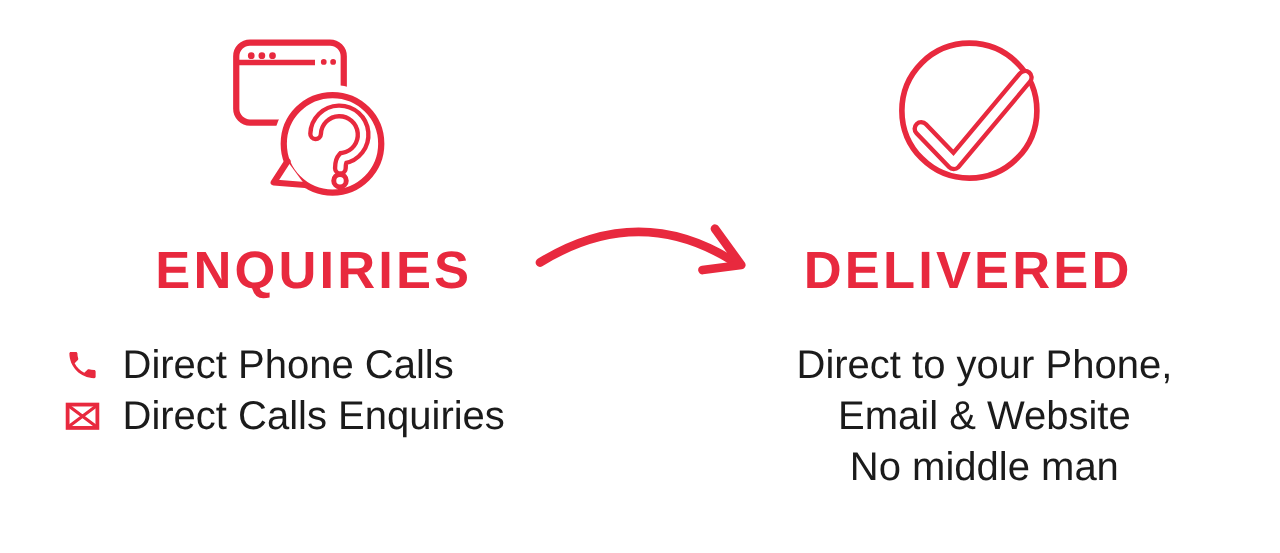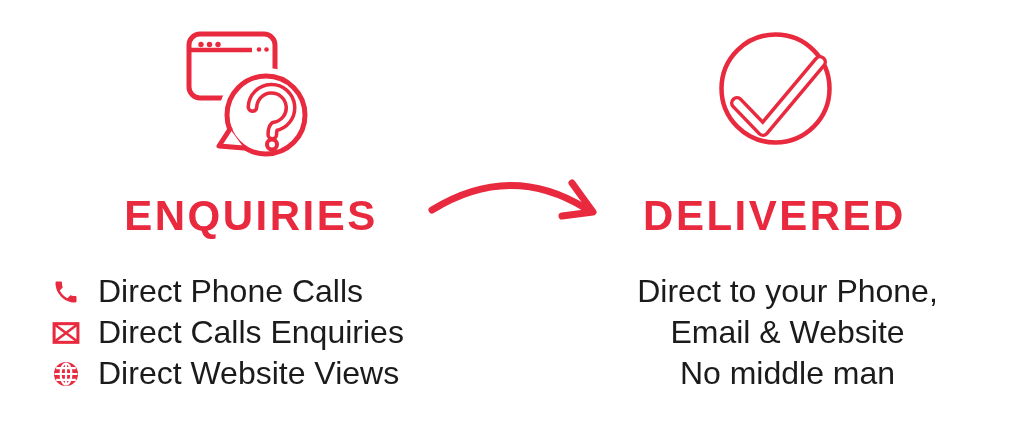--- a/index.html
+++ b/index.html
@@ -1,18 +1,18 @@
 <!DOCTYPE html>
 <html><head>
 <meta charset="utf-8">
 <style>
   html,body{margin:0;padding:0;background:#ffffff;}
   .canvas{
     position:relative;width:1024px;height:442px;background:#ffffff;
-    overflow:hidden;font-family:"Liberation Sans",sans-serif;border-radius:16px;
+    overflow:hidden;font-family:"Liberation Sans",sans-serif;
   }
   .heading{
     position:absolute;margin:0;top:193px;font-size:42px;line-height:46px;
     font-weight:700;letter-spacing:2.5px;text-align:center;color:#E8293E;
     white-space:nowrap;
   }
   #heading-left{left:0;width:502px;}
   #heading-right{left:522px;width:505px;}
   .benefit-list{
     position:absolute;left:52px;top:271px;margin:0;padding:0;list-style:none;
@@ -81,33 +81,20 @@
       </svg>
       <span class="benefit-label">Direct Phone Calls</span>
     </li>
     <li class="benefit-item">
       <svg class="li-icon" viewBox="0 0 24 24">
         <rect x="1.8" y="4" width="20.4" height="16" fill="none" stroke="#E8293E" stroke-width="2.6"></rect>
         <path d="M2.6,5 L21.4,19 M21.4,5 L2.6,19" fill="none" stroke="#E8293E" stroke-width="2.2"></path>
       </svg>
       <span class="benefit-label">Direct Calls Enquiries</span>
     </li>
-    <li class="benefit-item">
-      <svg class="li-icon" viewBox="0 0 24 24">
-        <circle cx="12" cy="12" r="10.3" fill="#E8293E"></circle>
-        <g stroke="#ffffff" stroke-width="1.9" fill="none">
-          <ellipse cx="12" cy="12" rx="4.6" ry="9"></ellipse>
-          <line x1="12" y1="2.5" x2="12" y2="21.5"></line>
-          <line x1="2.2" y1="12" x2="21.8" y2="12"></line>
-          <line x1="3.6" y1="7" x2="20.4" y2="7"></line>
-          <line x1="3.6" y1="17" x2="20.4" y2="17"></line>
-        </g>
-      </svg>
-      <span class="benefit-label">Direct Website Views</span>
-    </li>
   </ul>
 
   <div class="delivery-text">
     <div>Direct to your Phone,</div>
     <div>Email &amp; Website</div>
     <div>No middle man</div>
   </div>
 
 </div>
 

